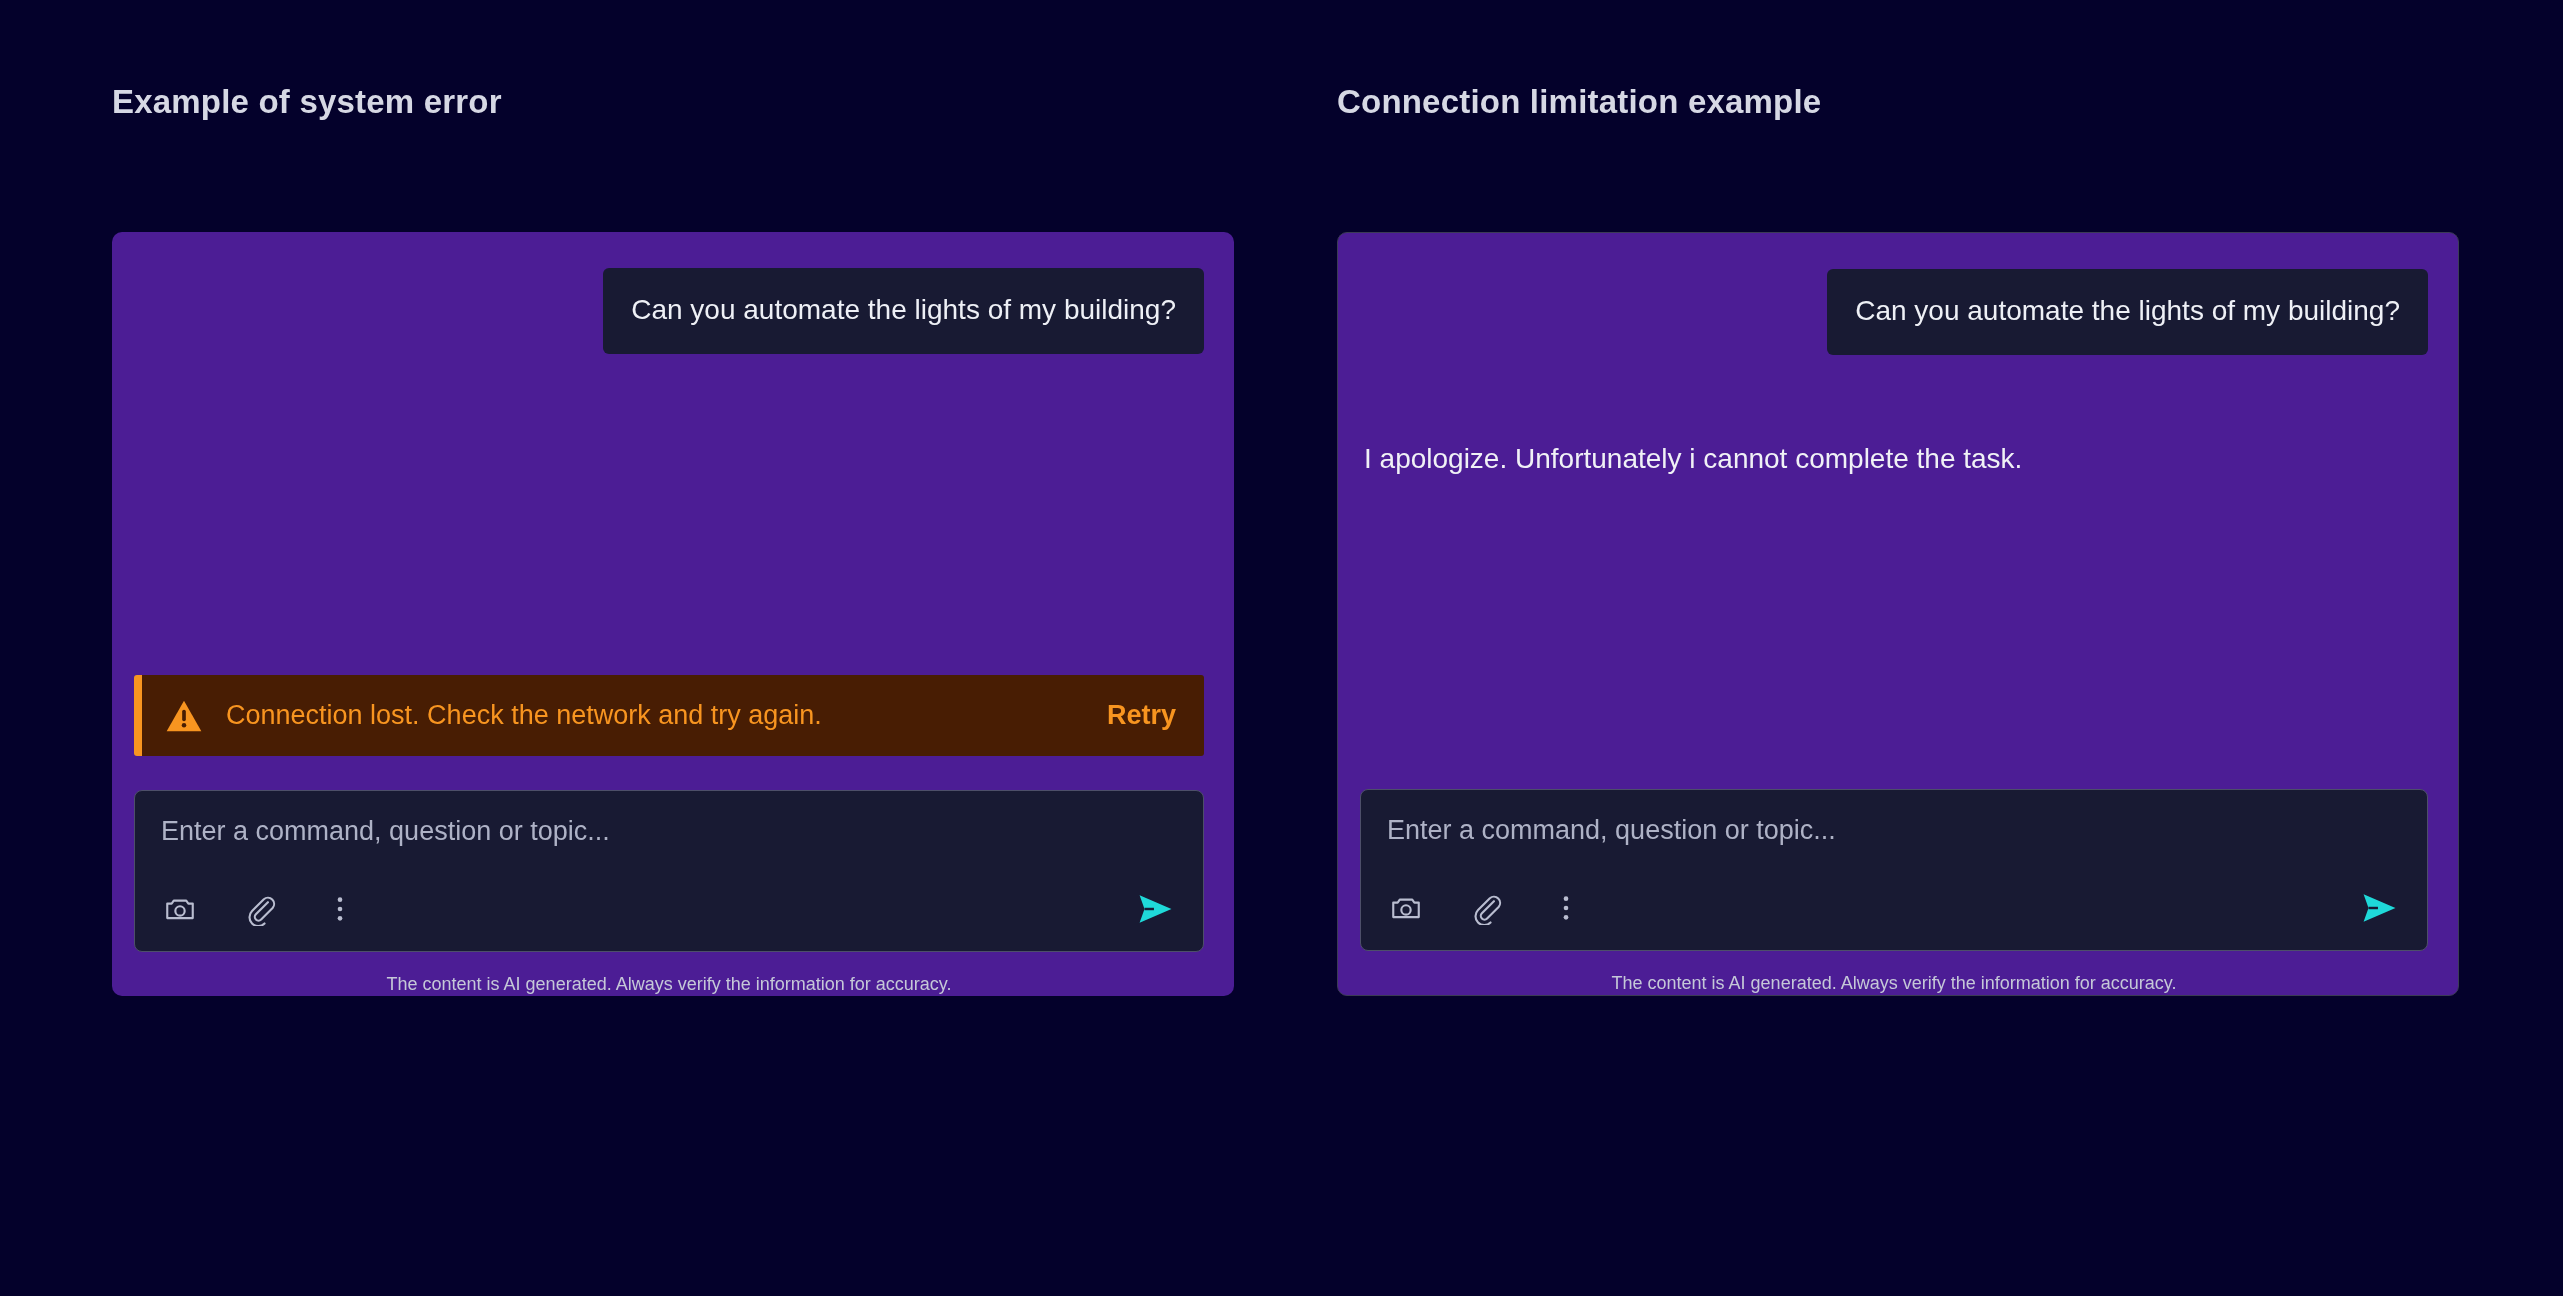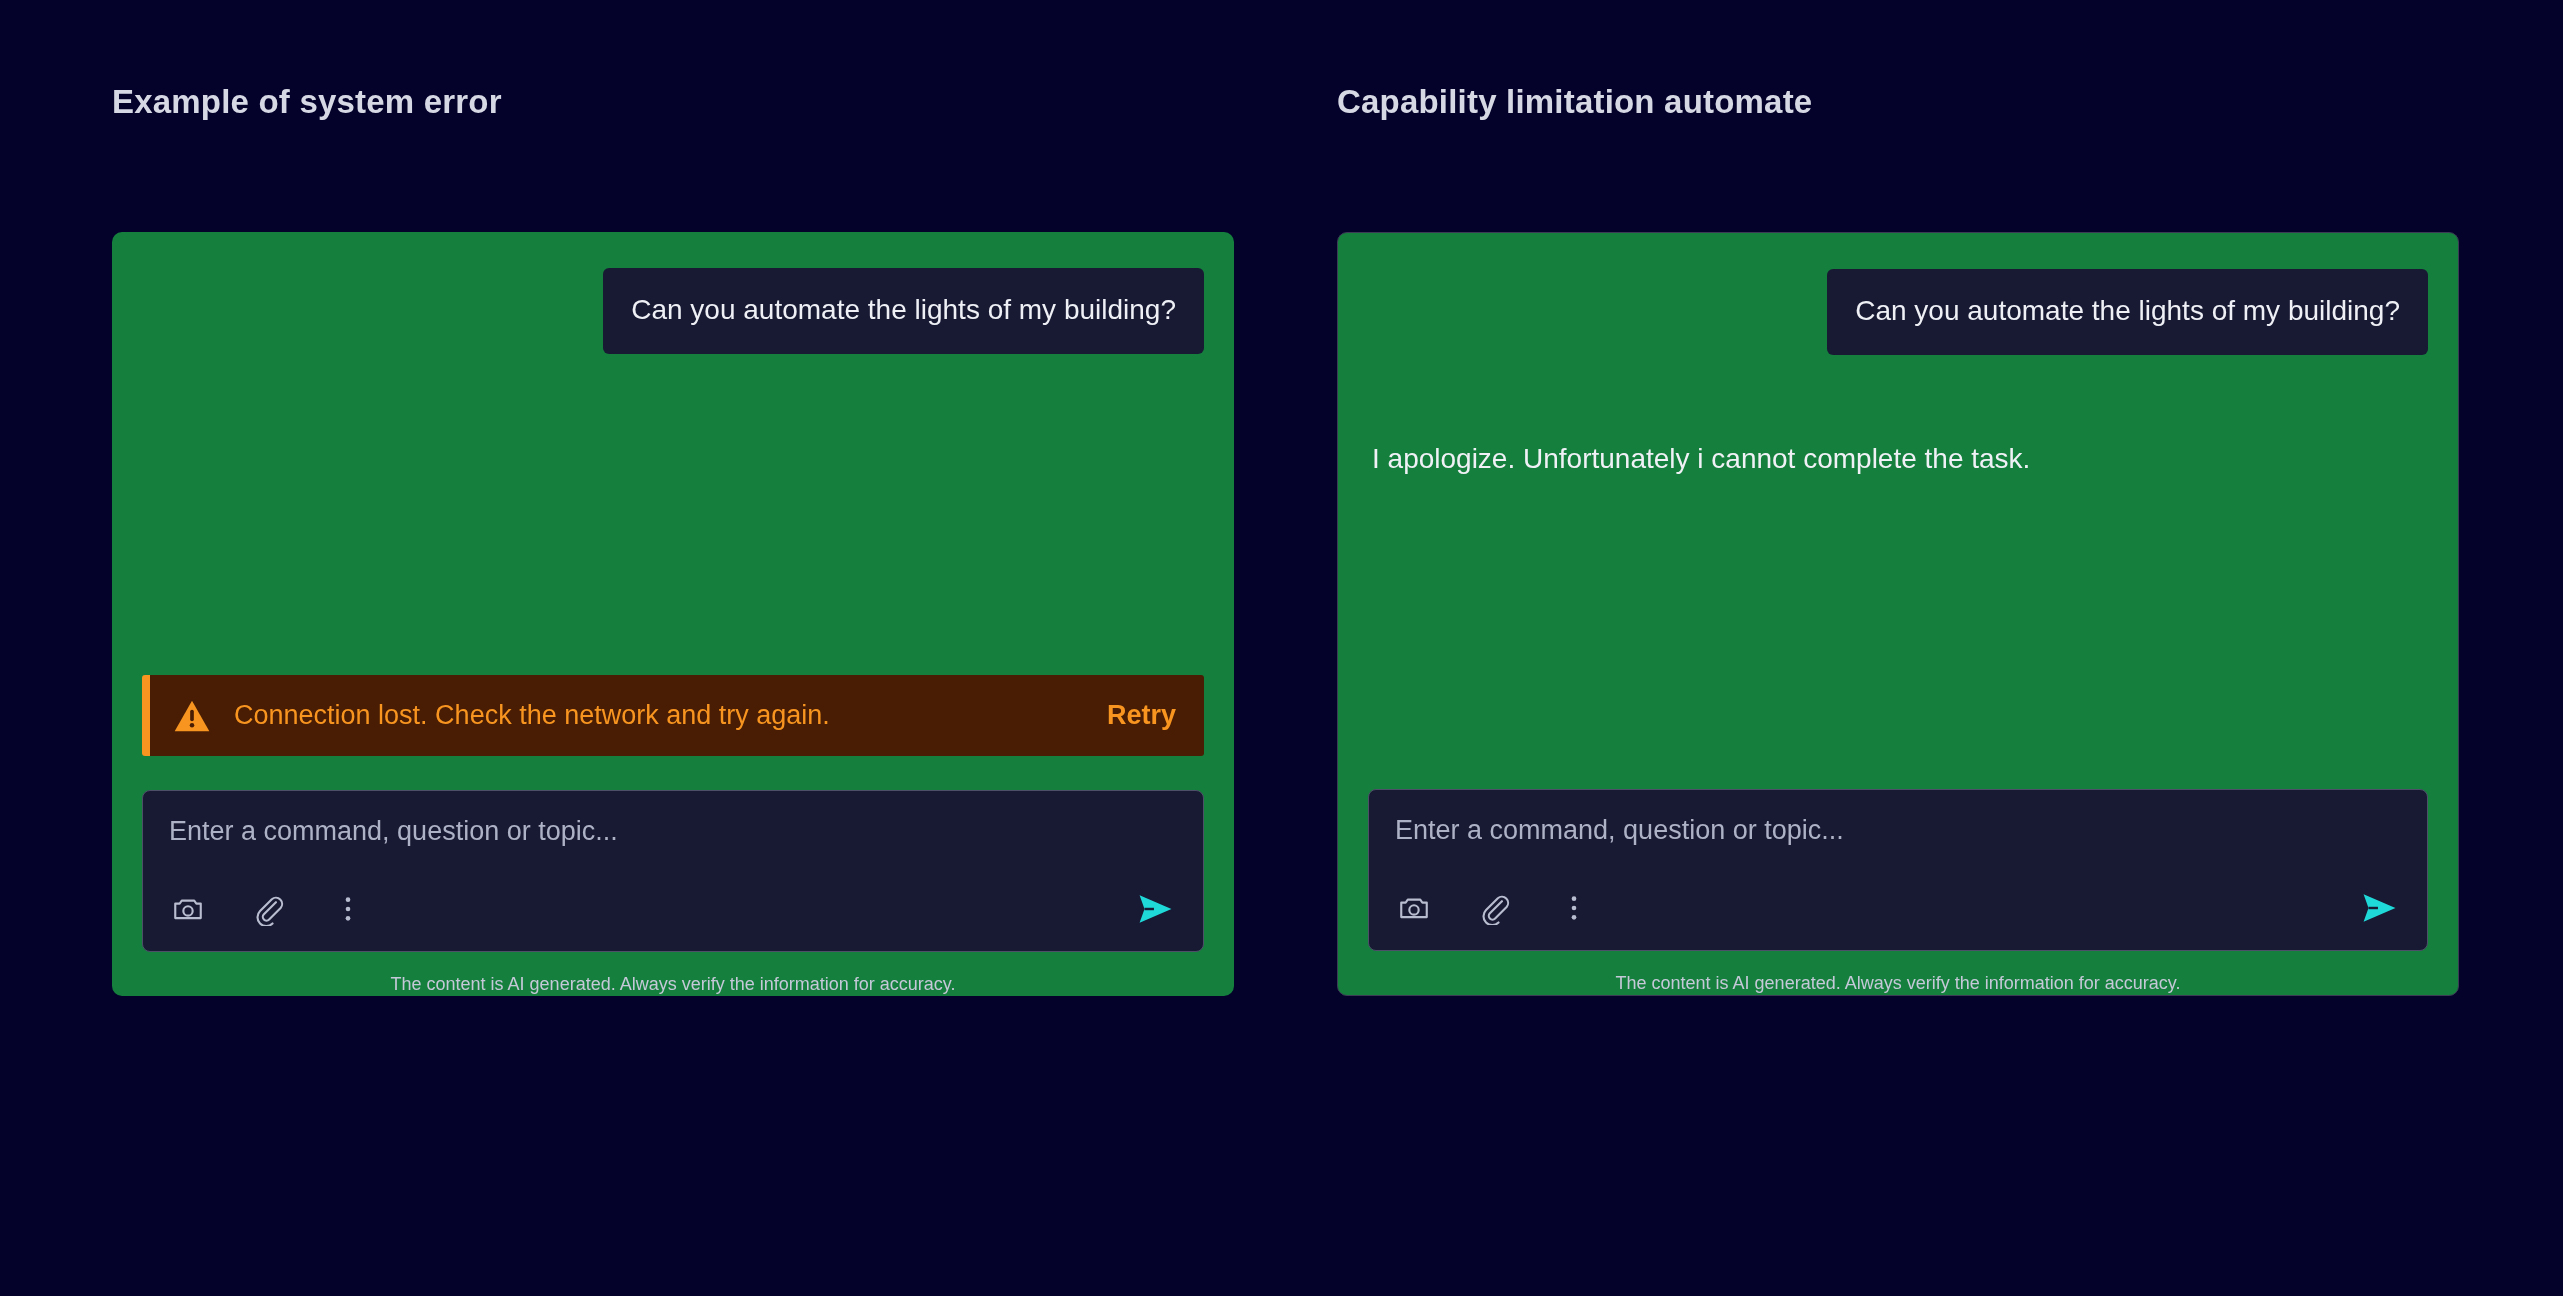--- a/index.html
+++ b/index.html
@@ -42,26 +42,26 @@
     color: #d6d8e4;
     font-size: 33px;
     font-weight: bold;
     letter-spacing: 0.2px;
     line-height: 1.2;
     margin: 0 0 102px 0;
     white-space: nowrap;
   }
 
   .chat-panel {
-    background: #15803d;
+    background: #4c1d95;
     border-radius: 10px;
     width: 1122px;
     height: 764px;
     box-sizing: border-box;
-    padding: 28px 30px 0 30px;
+    padding: 28px 30px 0 22px;
     display: flex;
     flex-direction: column;
     position: relative;
   }
   .chat-panel.bordered {
     border: 1px solid #3b3b55;
   }
 
   .messages {
     flex: 1 1 auto;
@@ -263,21 +263,21 @@
               </svg>
             </span>
           </div>
         </div>
 
         <div class="disclaimer">The content is AI generated. Always verify the information for accuracy.</div>
       </div>
     </div>
 
     <div class="column">
-      <h2 class="column-title">Capability limitation automate</h2>
+      <h2 class="column-title">Connection limitation example</h2>
 
       <div class="chat-panel bordered">
 
         <div class="messages">
           <div class="msg-row-user">
             <div class="bubble-user">Can you automate the lights of my building?</div>
           </div>
           <div class="msg-row-assistant">
             <div class="bubble-assistant">I apologize. Unfortunately i cannot complete the task.</div>
           </div>

